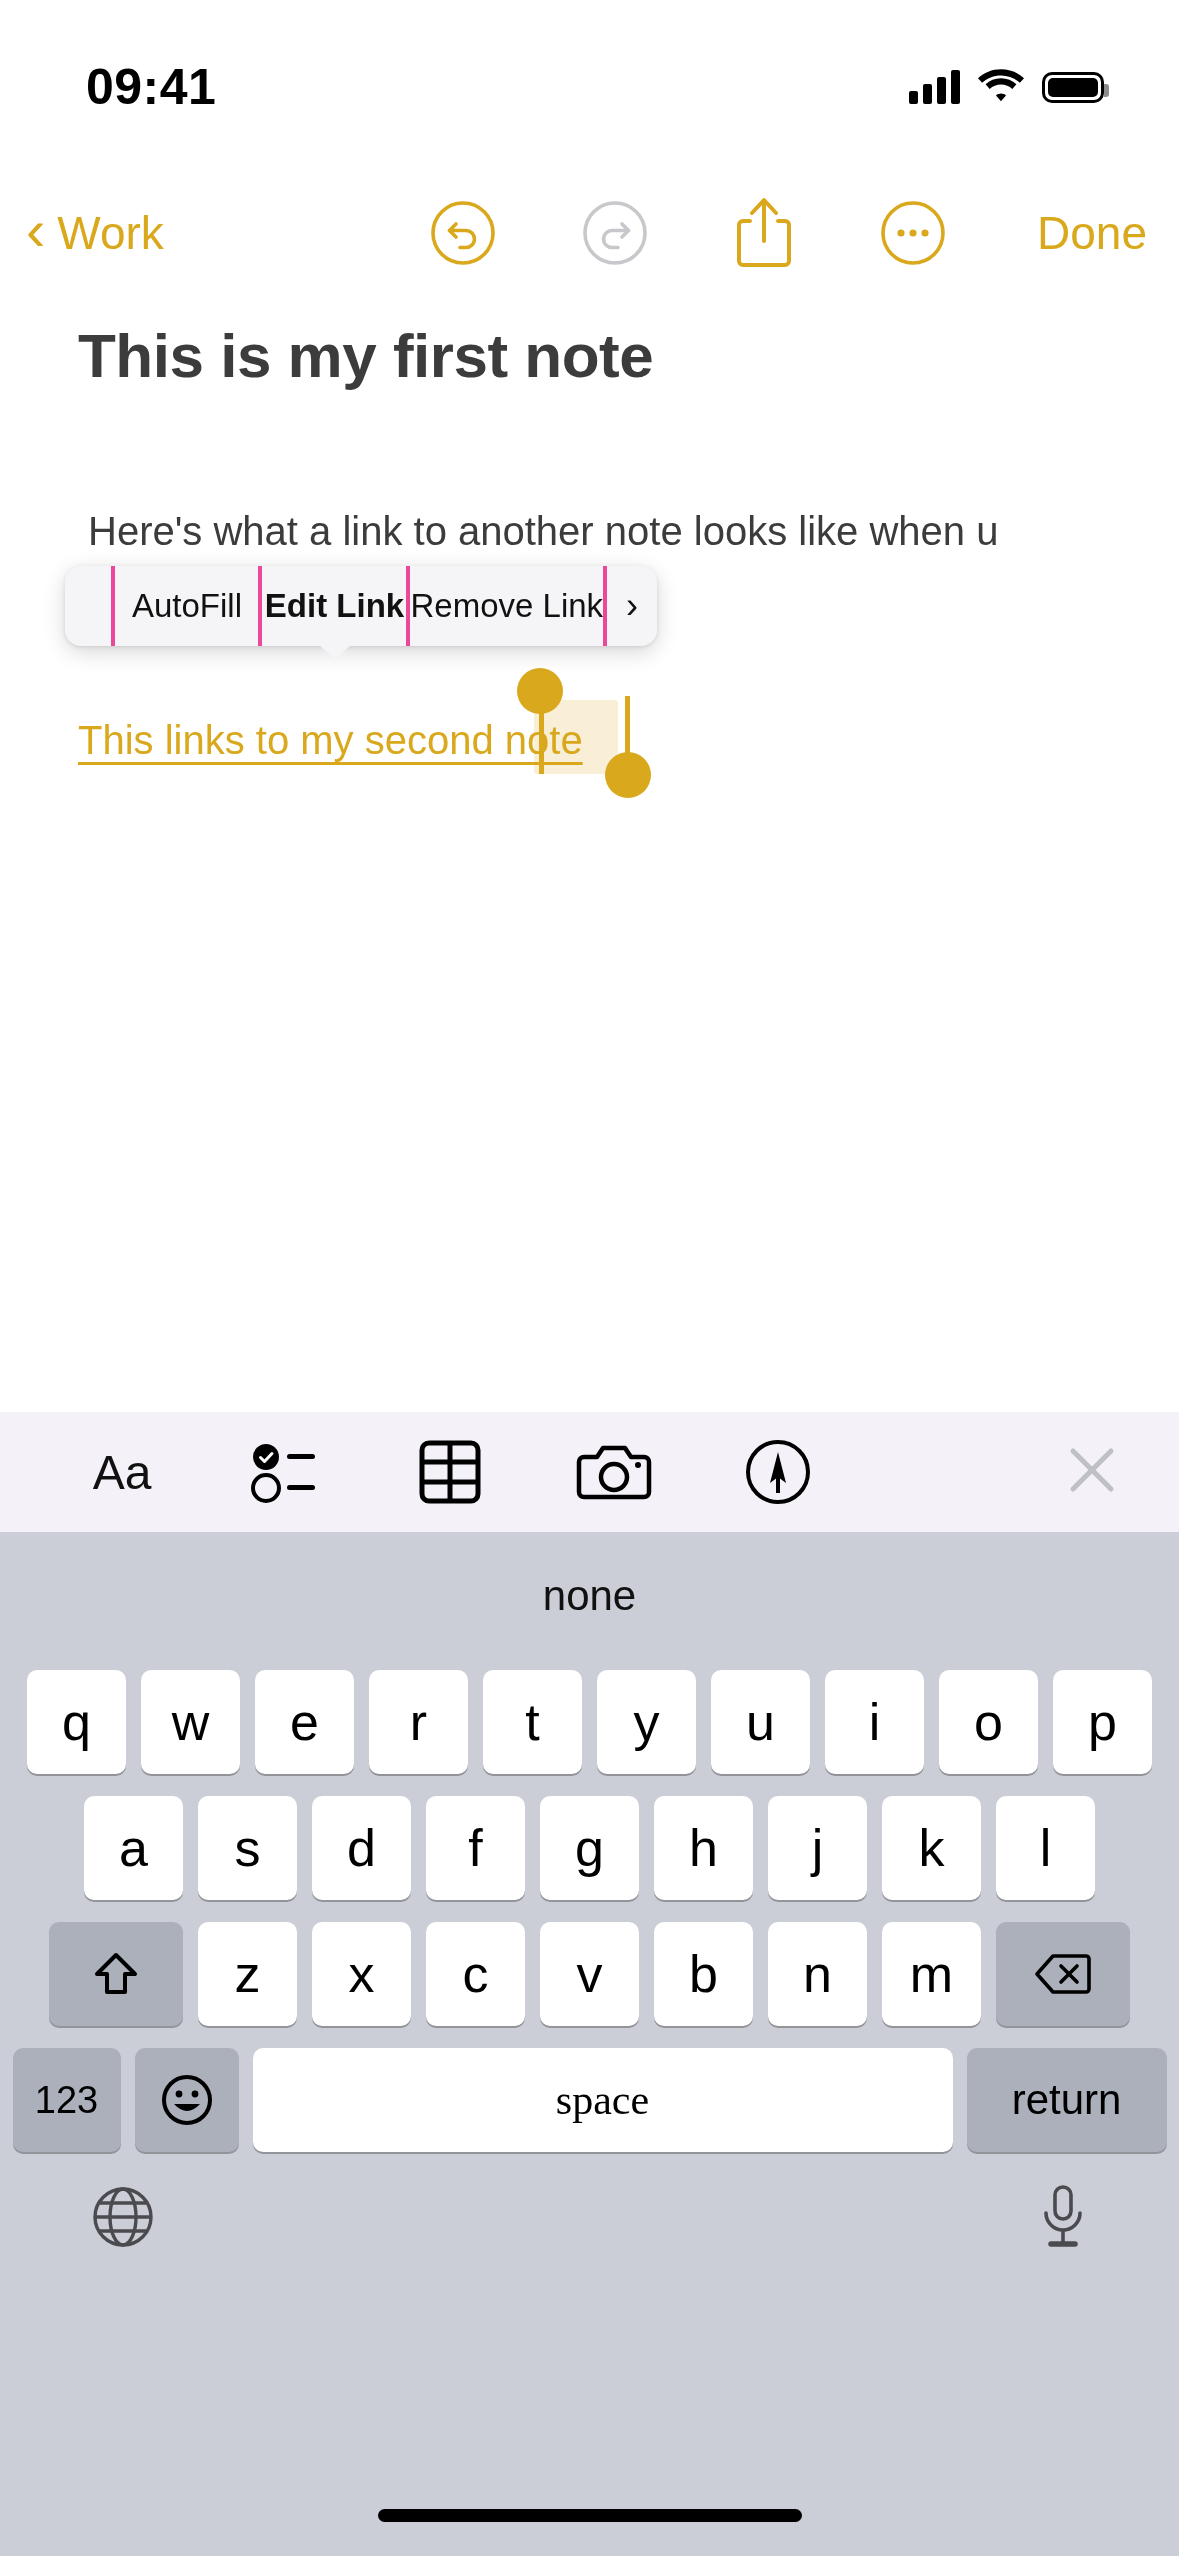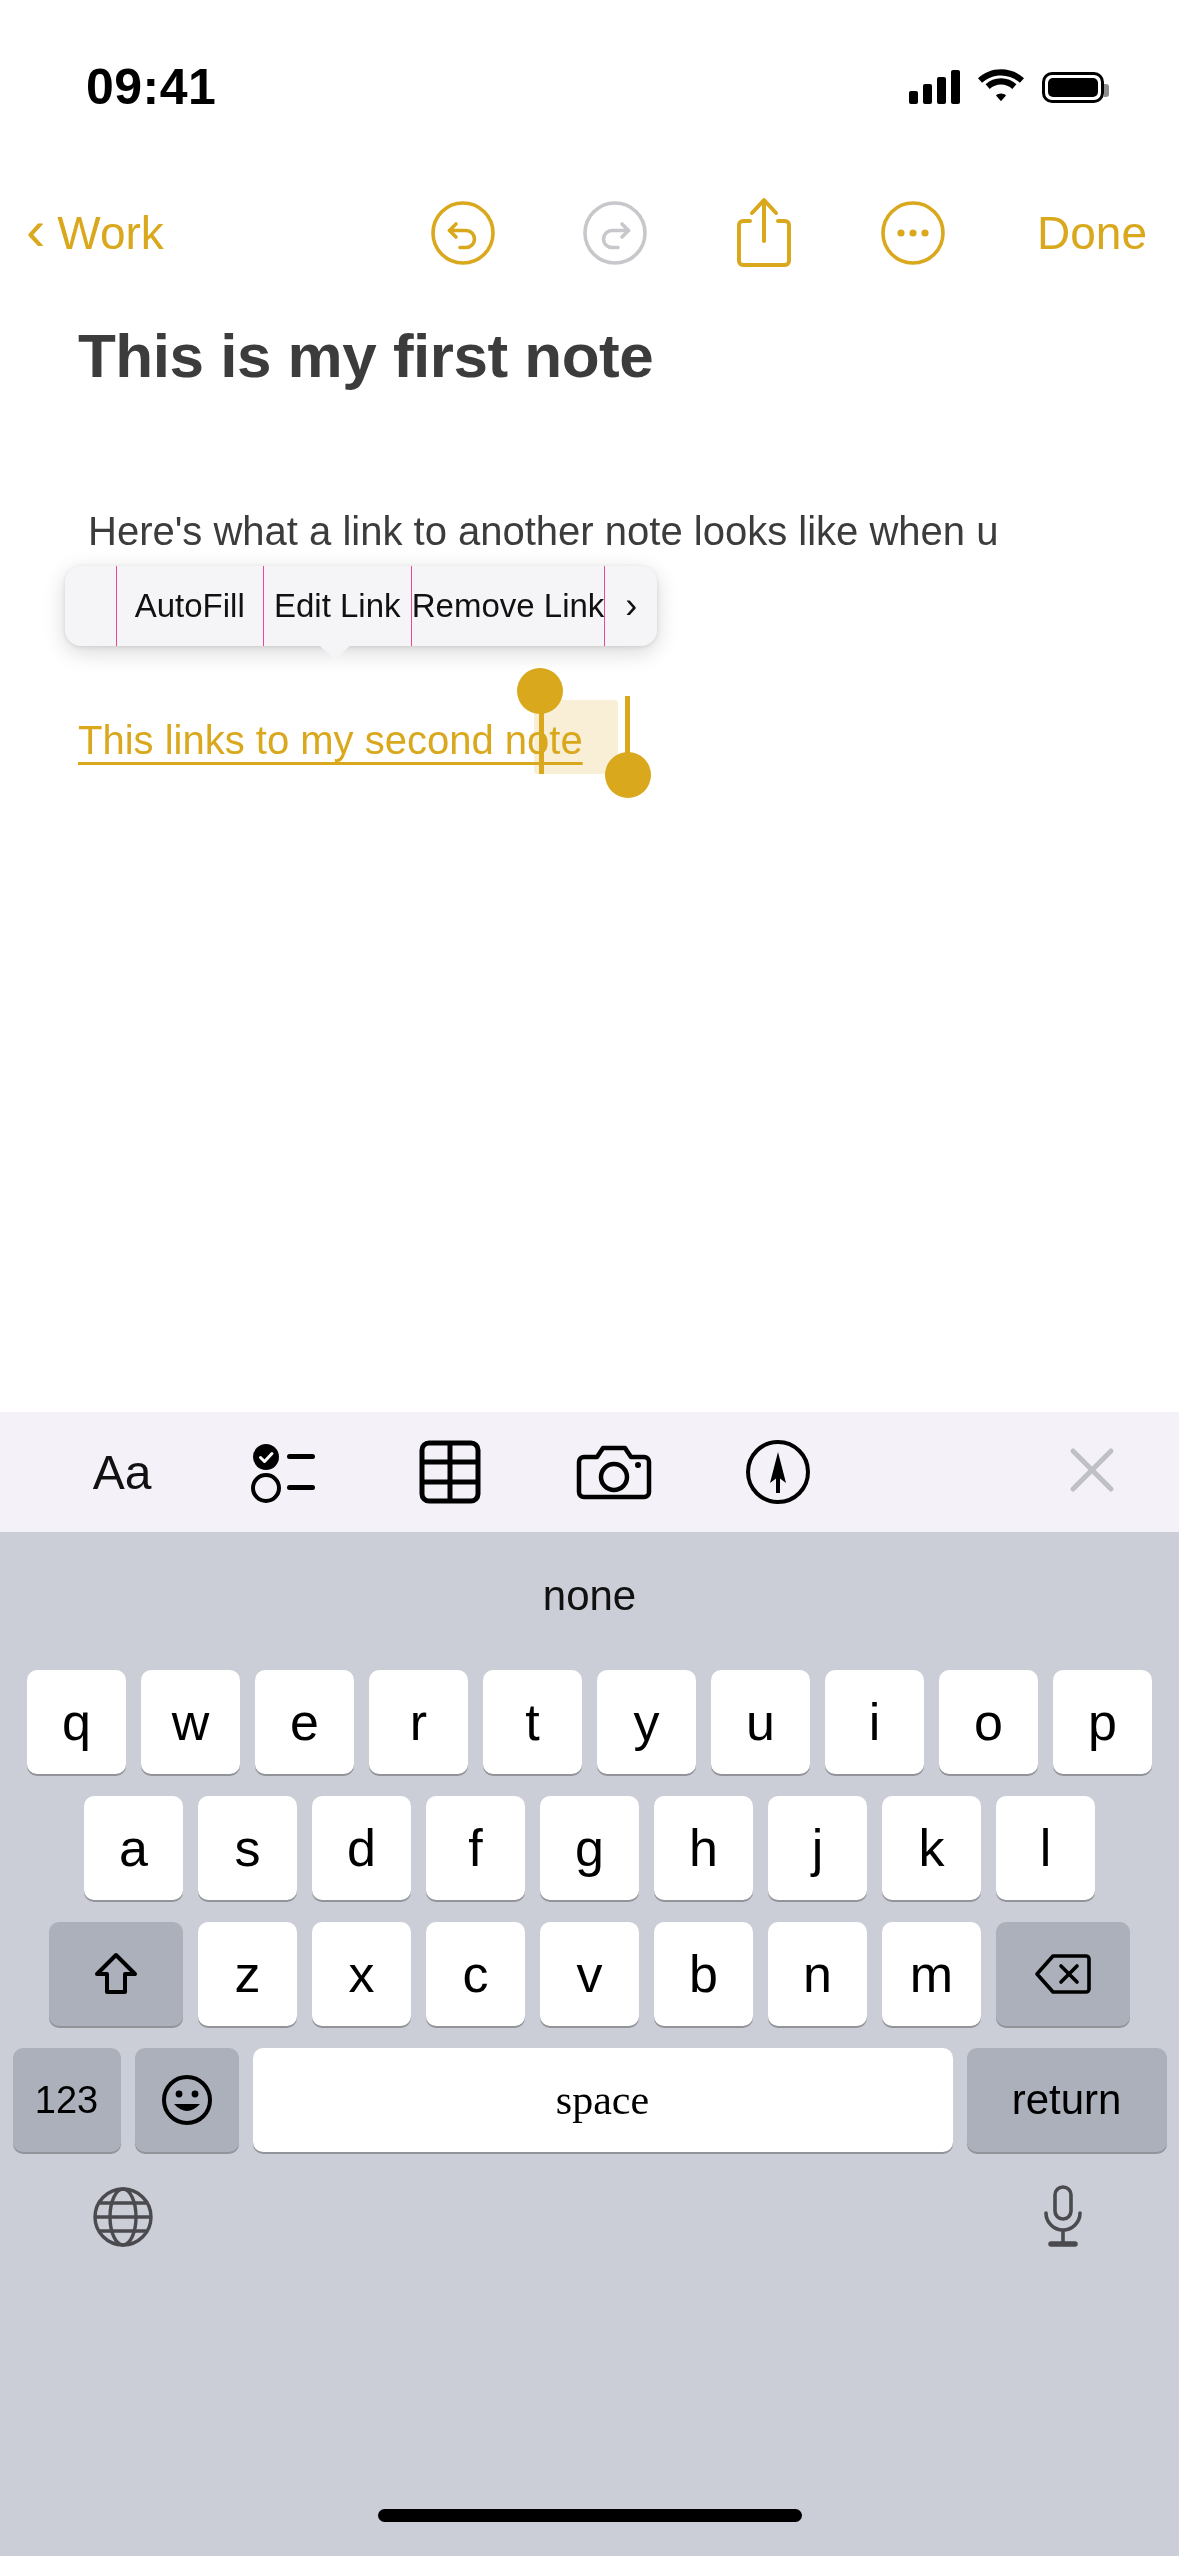--- a/index.html
+++ b/index.html
@@ -105,26 +105,26 @@
     position:absolute; left:65px; top:566px; width:592px; height:80px;
     background:#F5F5F7; border-radius:16px;
     display:flex; align-items:stretch;
     box-shadow:0 6px 22px rgba(0,0,0,.16), 0 1px 4px rgba(0,0,0,.10);
     overflow:hidden;
     z-index:20;
   }
   .callout-item{
     display:flex; align-items:center; justify-content:center;
     font-size:33px; color:#111; cursor:pointer; white-space:nowrap;
-    border-right:1px solid #ec4899;
+    border-right:4px solid #ec4899;
   }
   .callout-item:last-child{ border-right:none; }
   .ci-arrow{ width:58px; font-size:34px; color:#111; }
   .ci-autofill{ flex:0 0 147px; }
-  .ci-editlink{ flex:0 0 148px; }
+  .ci-editlink{ flex:0 0 148px;font-weight:bold; }
   .ci-removelink{ flex:0 0 180px; }
   .callout-tail{
     position:absolute; left:318px; top:644px; width:0; height:0;
     border-left:17px solid transparent; border-right:17px solid transparent;
     border-top:16px solid #F5F5F7; z-index:21;
   }
 
   
   .kbd-toolbar{
     position:absolute; left:0; top:1412px; width:1179px; height:120px;

